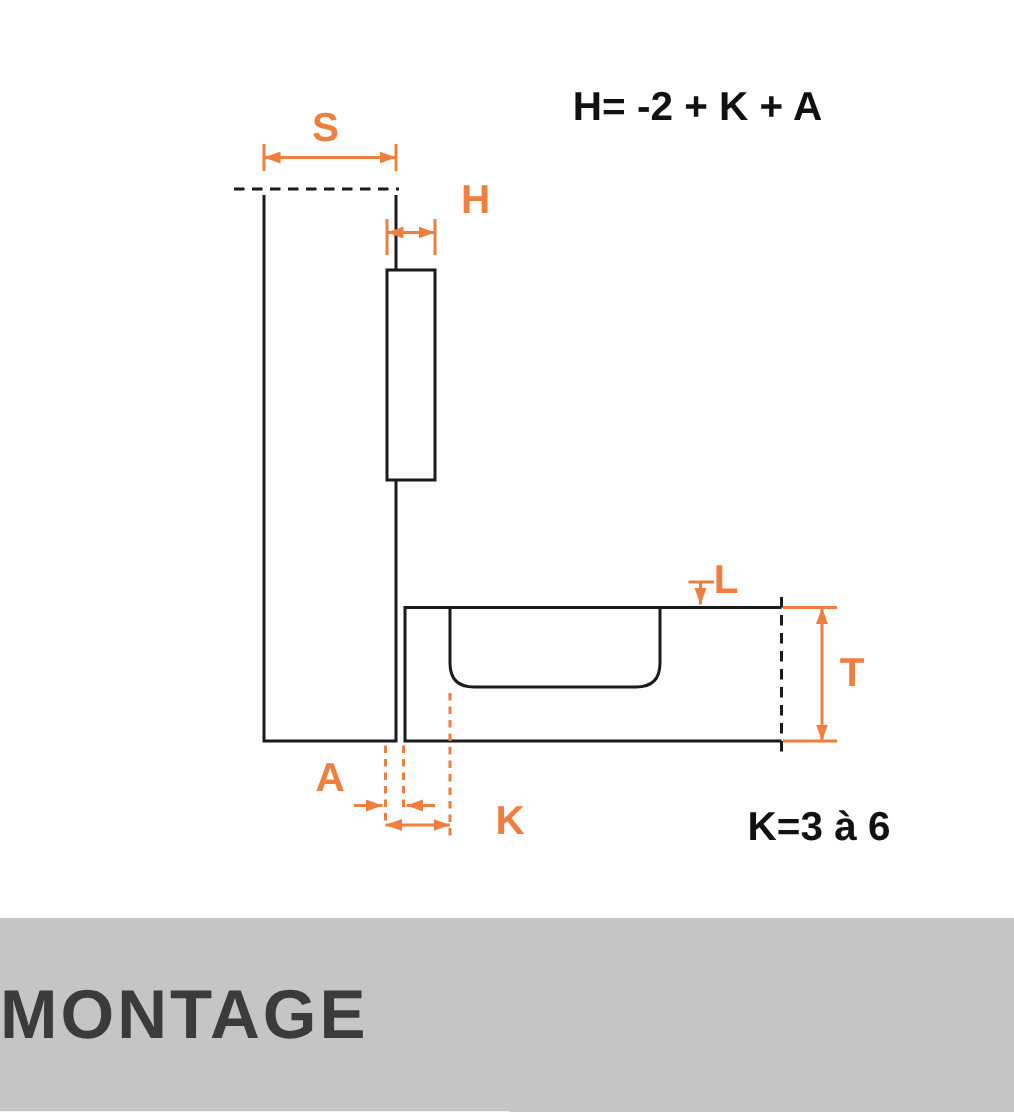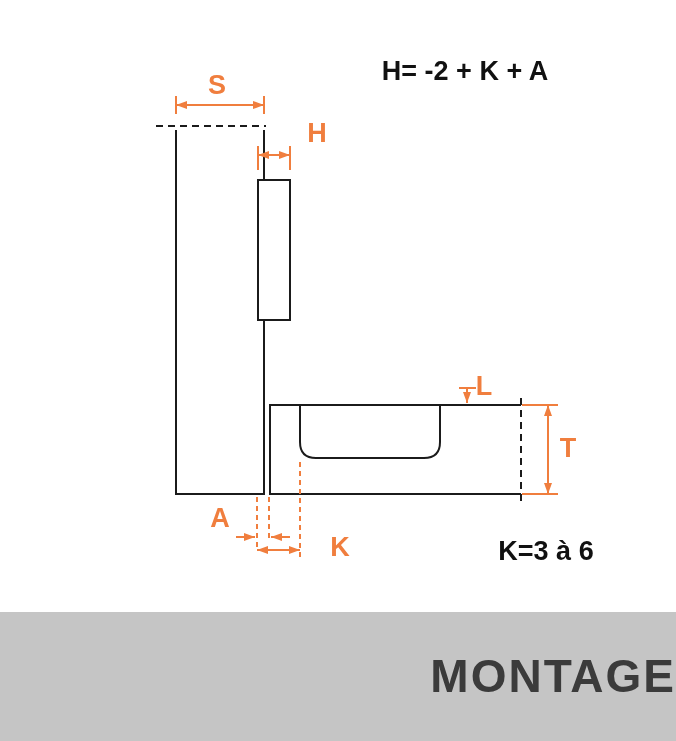--- a/index.html
+++ b/index.html
@@ -21,21 +21,21 @@
   
   .org{stroke:var(--c-dim);stroke-width:2;fill:none;}
   .dashorg{stroke-dasharray:5 4;}
 
   text.dim{fill:var(--c-dim);font-family:"Liberation Sans",sans-serif;font-weight:bold;font-size:27px;}
   text.formula{fill:#111111;font-family:"Liberation Sans",sans-serif;font-weight:bold;font-size:27px;}
 
   #ah-e path, #ah-s path{fill:var(--c-dim);}
 
   .banner{width:676px;height:129px;background:var(--c-banner-bg);display:flex;flex-direction:column;
-          align-items:flex-end;justify-content:center;}
+          align-items:flex-start;justify-content:center;}
   .banner-line{font-family:"Liberation Sans",sans-serif;font-weight:800;font-size:46px;
                color:var(--c-banner-text);letter-spacing:2px;line-height:1.13;}
 </style>
 </head>
 <body>
 
 <div class="page">
 
   <div class="diagram-wrap">
     <svg width="676" height="612" viewBox="0 0 676 612" xmlns="http://www.w3.org/2000/svg">

